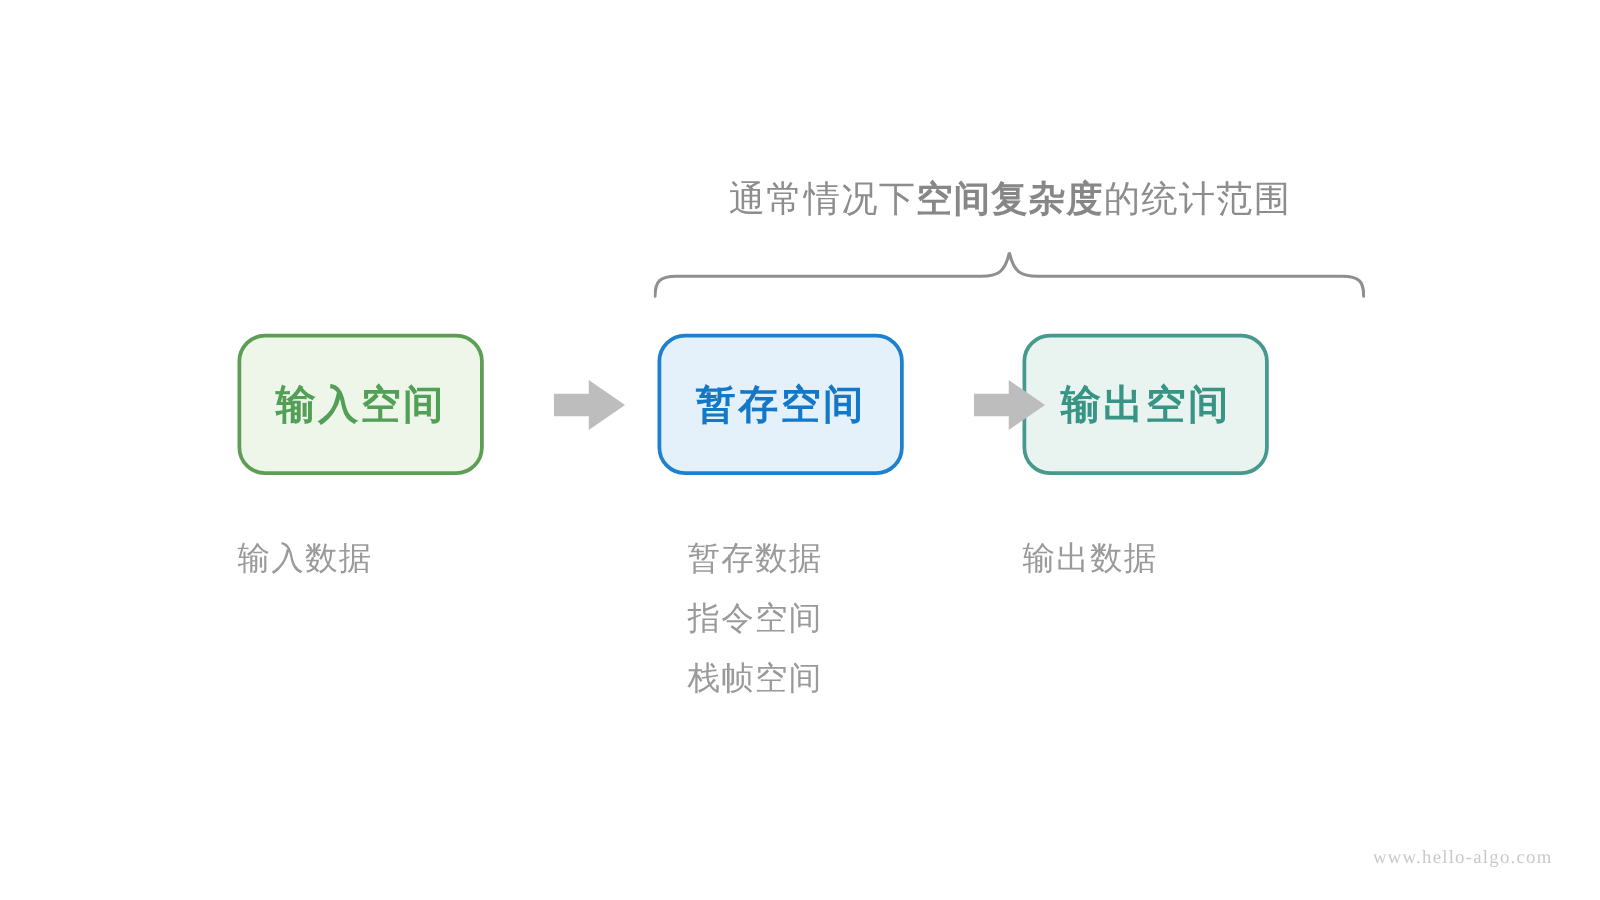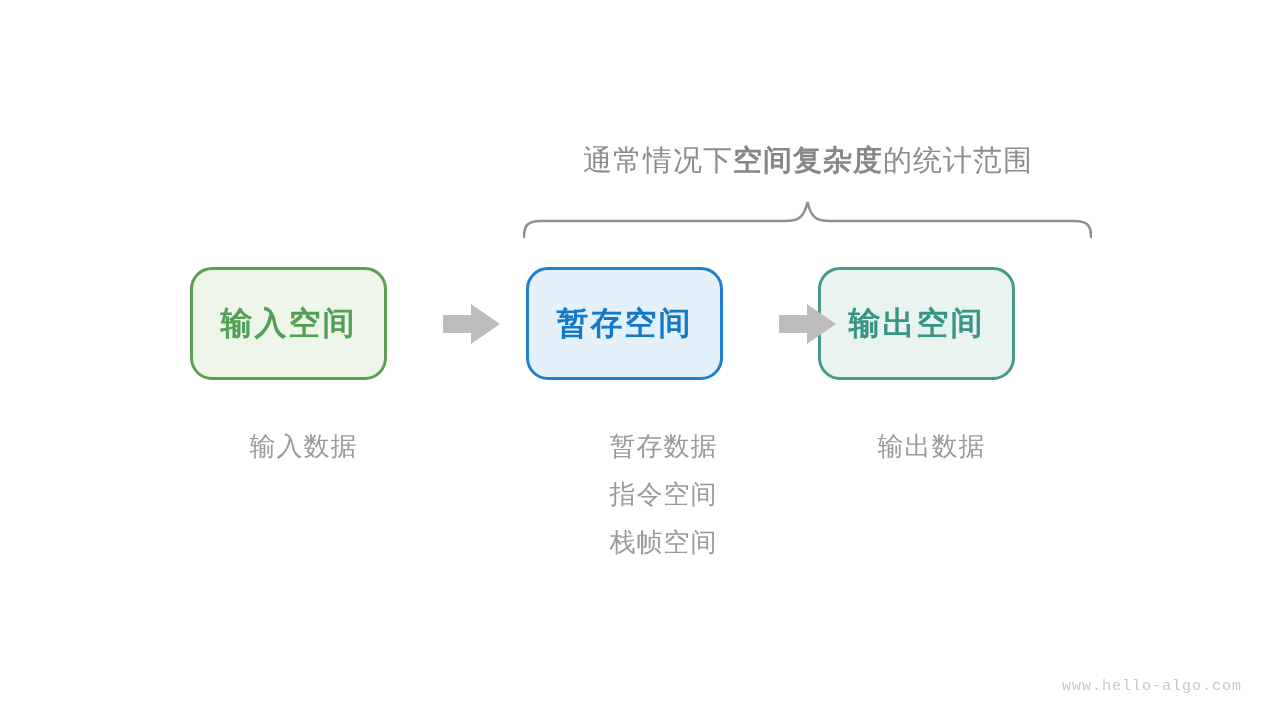--- a/index.html
+++ b/index.html
@@ -45,33 +45,32 @@
     position:absolute;
     top:303px;
     width:58px;height:42px;
   }
   .arrow1{left:443px;}
   .arrow2{left:779px;}
   .note-col{
     position:absolute;
     top:422px;
     width:227px;
-    text-align:center;
     font-size:26px;
     line-height:48px;
     color:#9a9a9a;
     letter-spacing:1px;
   }
   .note-col1{left:190px;}
   .note-col2{left:550px;}
   .note-col3{left:818px;}
   .watermark{
     position:absolute;
     right:38px;bottom:25px;
-    font-family:Liberation Mono, monospace;
+    font-family:Liberation Serif, serif;
     font-size:15px;
     color:#c9c9c9;
     letter-spacing:1px;
   }
 </style>
 </head>
 <body>
 
 <div class="canvas">
 

